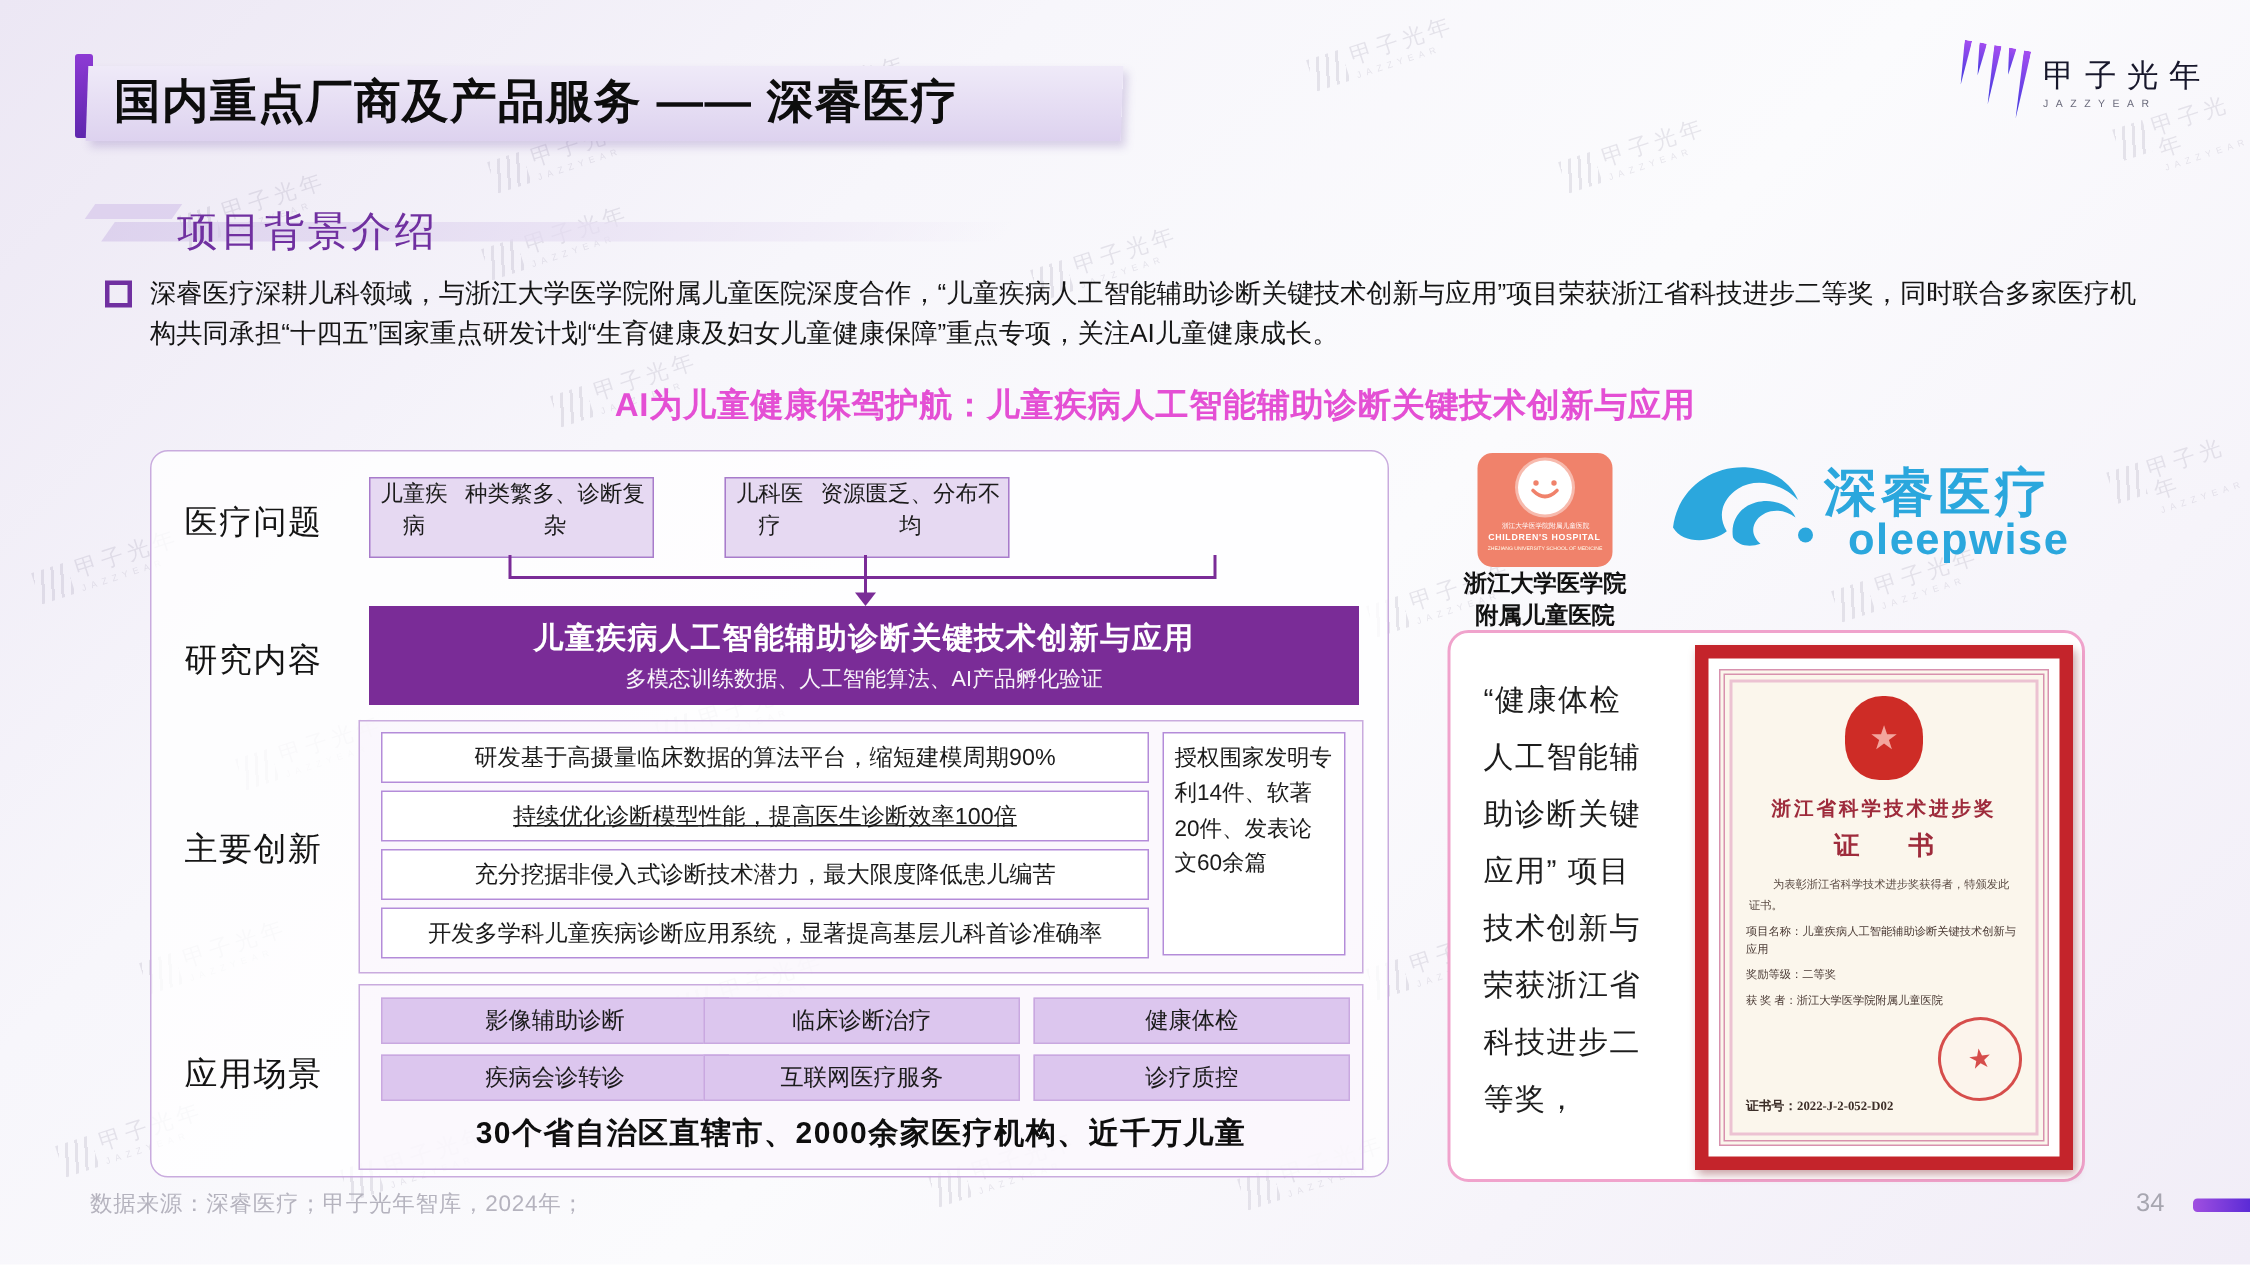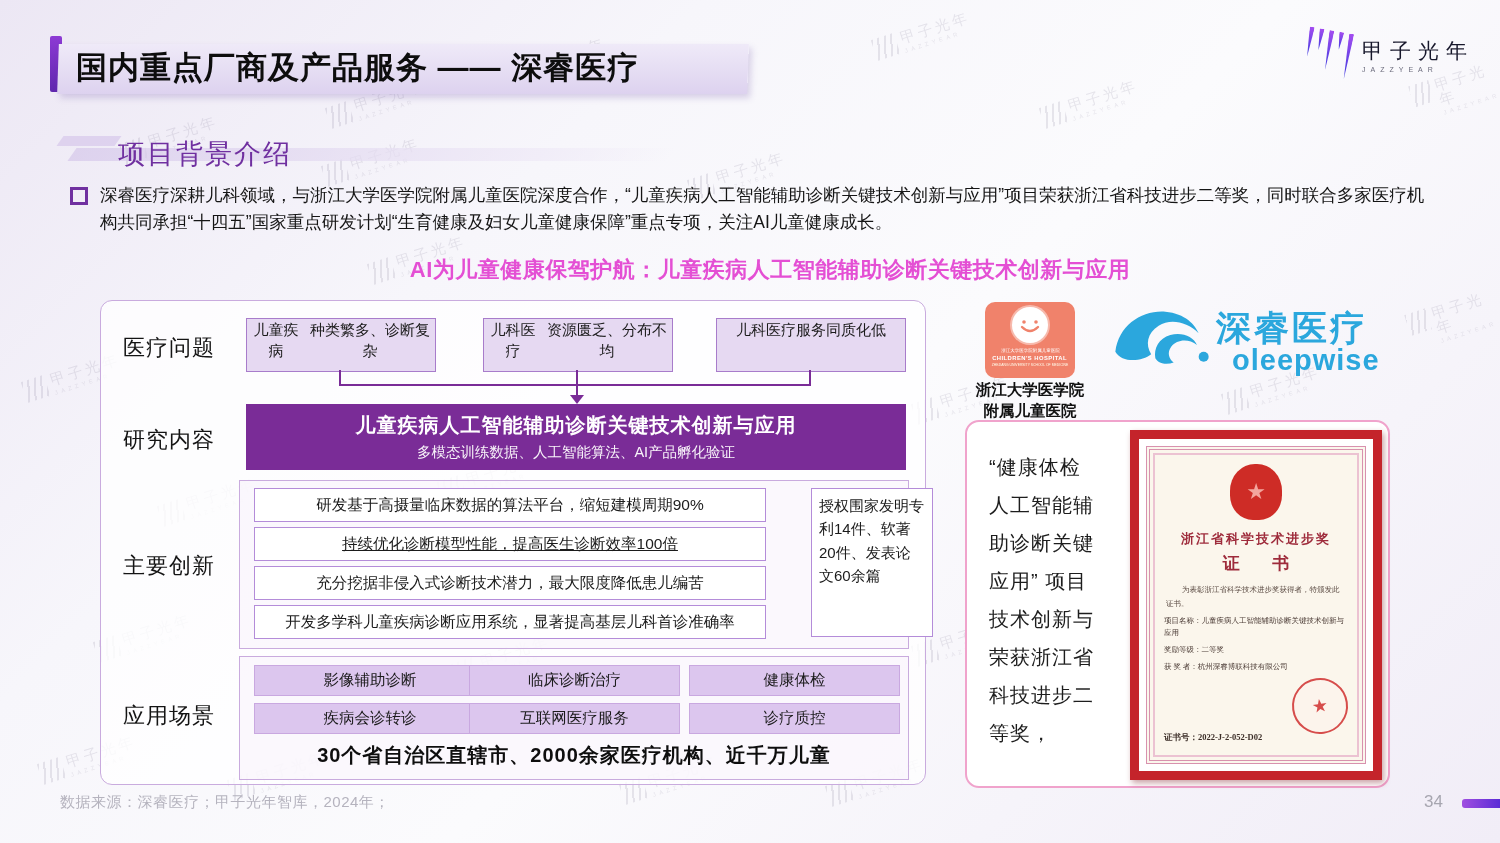--- a/index.html
+++ b/index.html
@@ -61,21 +61,21 @@
   .research-box{position:absolute;left:145px;top:103px;width:660px;height:66px;background:#7a2c97;
       display:flex;flex-direction:column;justify-content:center;text-align:center;}
   .research-title{font-size:20px;font-weight:900;color:#fff;letter-spacing:1px;}
   .research-sub{font-size:14.5px;color:rgba(255,255,255,.95);margin-top:4px;}
   .innov-frame{position:absolute;left:138px;top:179px;width:668px;height:167px;border:1.5px solid #c9abde;
       background:rgba(248,244,252,.6);}
   .innov-item{position:absolute;left:14px;width:510px;height:32px;background:#fff;border:1px solid #b48cd9;
       display:flex;align-items:center;justify-content:center;font-size:15.5px;color:#1b1b1b;}
   .ii0{top:7px;} .ii1{top:46px;text-decoration:underline;} .ii2{top:85px;} .ii3{top:124px;}
   .innov-side{position:absolute;left:535px;top:7px;width:122px;height:149px;background:#fff;border:1px solid #b48cd9;
-      padding:5px 7px;font-size:15px;line-height:1.55;color:#1b1b1b;box-sizing:border-box;margin-left:36px;}
+      padding:5px 7px;font-size:15px;line-height:1.55;color:#1b1b1b;box-sizing:border-box;}
   .apps-frame{position:absolute;left:138px;top:355px;width:668px;height:122px;border:1.5px solid #c9abde;
       background:rgba(248,244,252,.6);}
   .app-box{position:absolute;height:31px;background:#dcc6ee;border:1px solid #c9a8e0;
       display:flex;align-items:center;justify-content:center;font-size:15.5px;color:#1b1b1b;box-sizing:border-box;}
   .ac0{left:14px;width:232px;} .ac1{left:229px;width:211px;} .ac2{left:449px;width:211px;}
   .ar0{top:8px;} .ar1{top:46px;}
   .apps-summary{position:absolute;left:0;top:85px;width:100%;text-align:center;
       font-size:20px;font-weight:900;color:#0e0e0e;letter-spacing:1px;}
   
   .hosp-logo{left:985px;top:302px;width:90px;height:76px;background:#f0826b;border-radius:10px;
@@ -325,24 +325,20 @@
 <div class="abs diagram">
   <div class="row-label lbl-problems">医疗问题</div>
   <div class="pbox pbox1">
     <span>儿童疾病</span>
     <span>种类繁多、诊断复杂</span>
   </div>
   <div class="pbox pbox2">
     <span>儿科医疗</span>
     <span>资源匮乏、分布不均</span>
   </div>
-  <div class="pbox pbox3">
-    <span>儿科医疗服务</span>
-    <span>同质化低</span>
-  </div>
 
   <div class="conn conn-v cv1"></div>
   <div class="conn conn-v cv2"></div>
   <div class="conn conn-v cv3"></div>
   <div class="conn conn-h"></div>
   <div class="conn conn-down"></div>
   <div class="conn conn-arrow"></div>
 
   <div class="row-label lbl-research">研究内容</div>
   <div class="research-box">
@@ -413,21 +409,21 @@
   </div>
   <div class="cert-red">
     <div class="cert-white">
       <div class="cert-page">
         <div class="emblem"></div>
         <div class="cert-title">浙江省科学技术进步奖</div>
         <div class="cert-heading">证 书</div>
         <div class="cert-body">为表彰浙江省科学技术进步奖获得者，特颁发此证书。</div>
         <div class="cert-line">项目名称：儿童疾病人工智能辅助诊断关键技术创新与应用</div>
         <div class="cert-line">奖励等级：二等奖</div>
-        <div class="cert-line">获 奖 者：杭州深睿博联科技有限公司</div>
+        <div class="cert-line">获 奖 者：浙江大学医学院附属儿童医院</div>
         <div class="cert-no">证书号：2022-J-2-052-D02</div>
         <div class="seal">★</div>
       </div>
     </div>
   </div>
 </div>
 
 <div class="abs footer-source">数据来源：深睿医疗；甲子光年智库，2024年；</div>
 <div class="abs page-number">34</div>
 <div class="abs footer-bar"></div>

